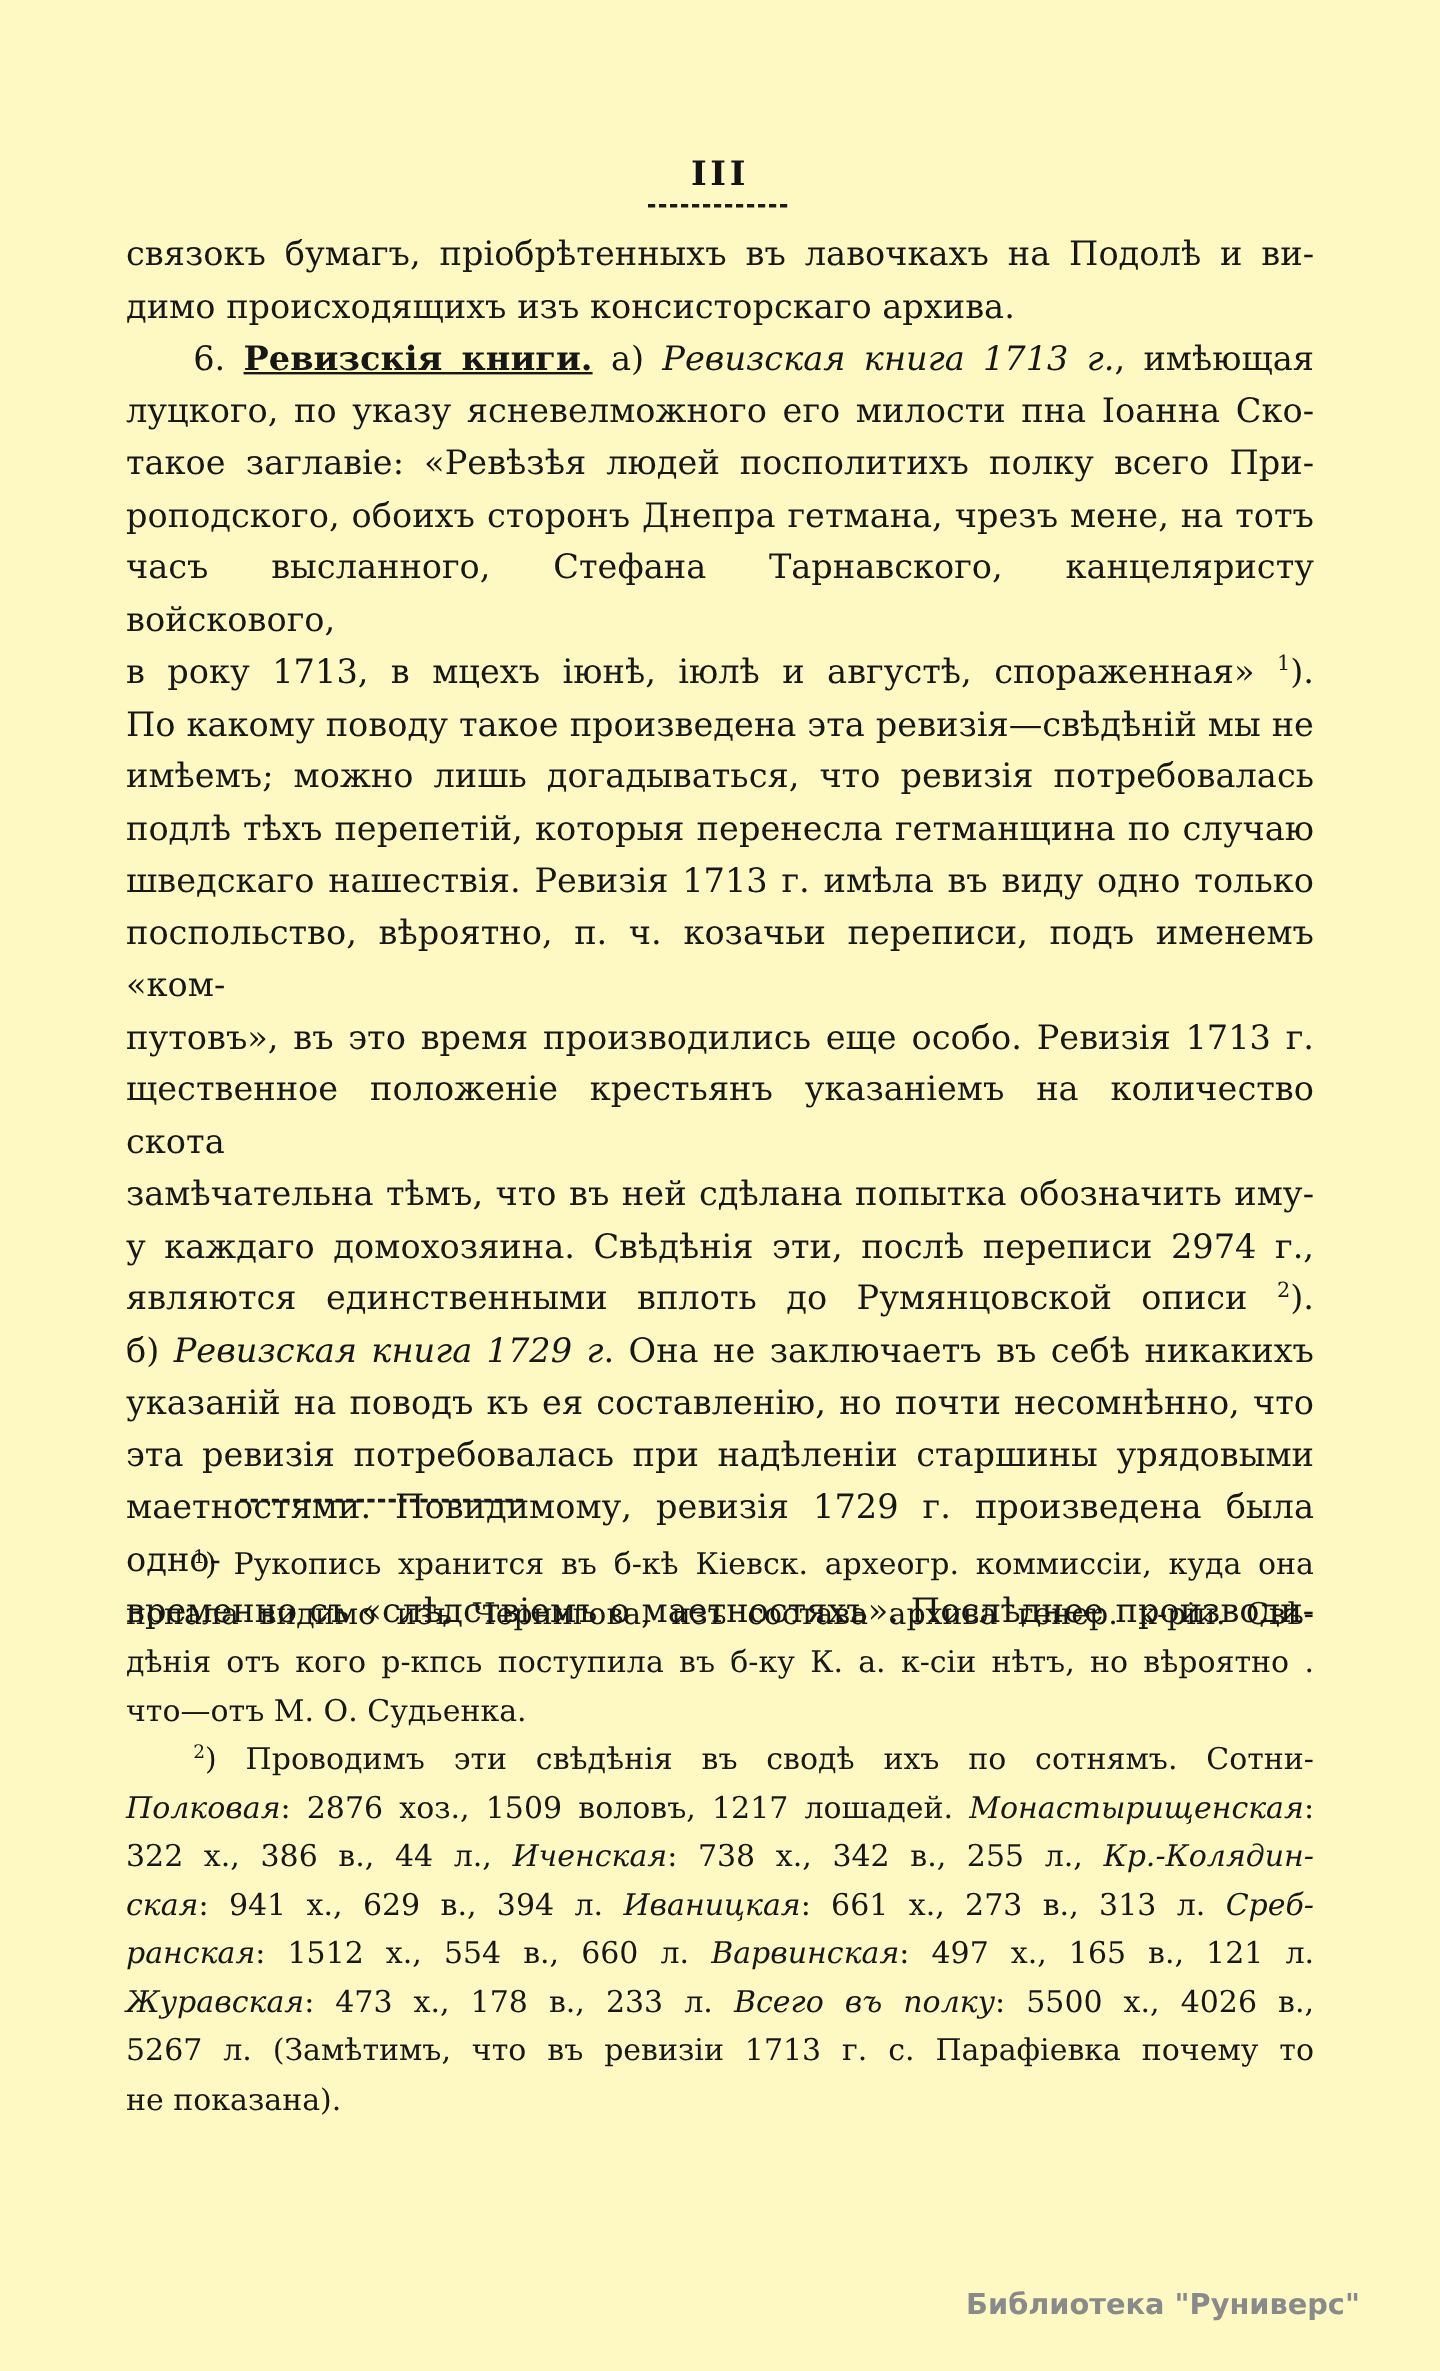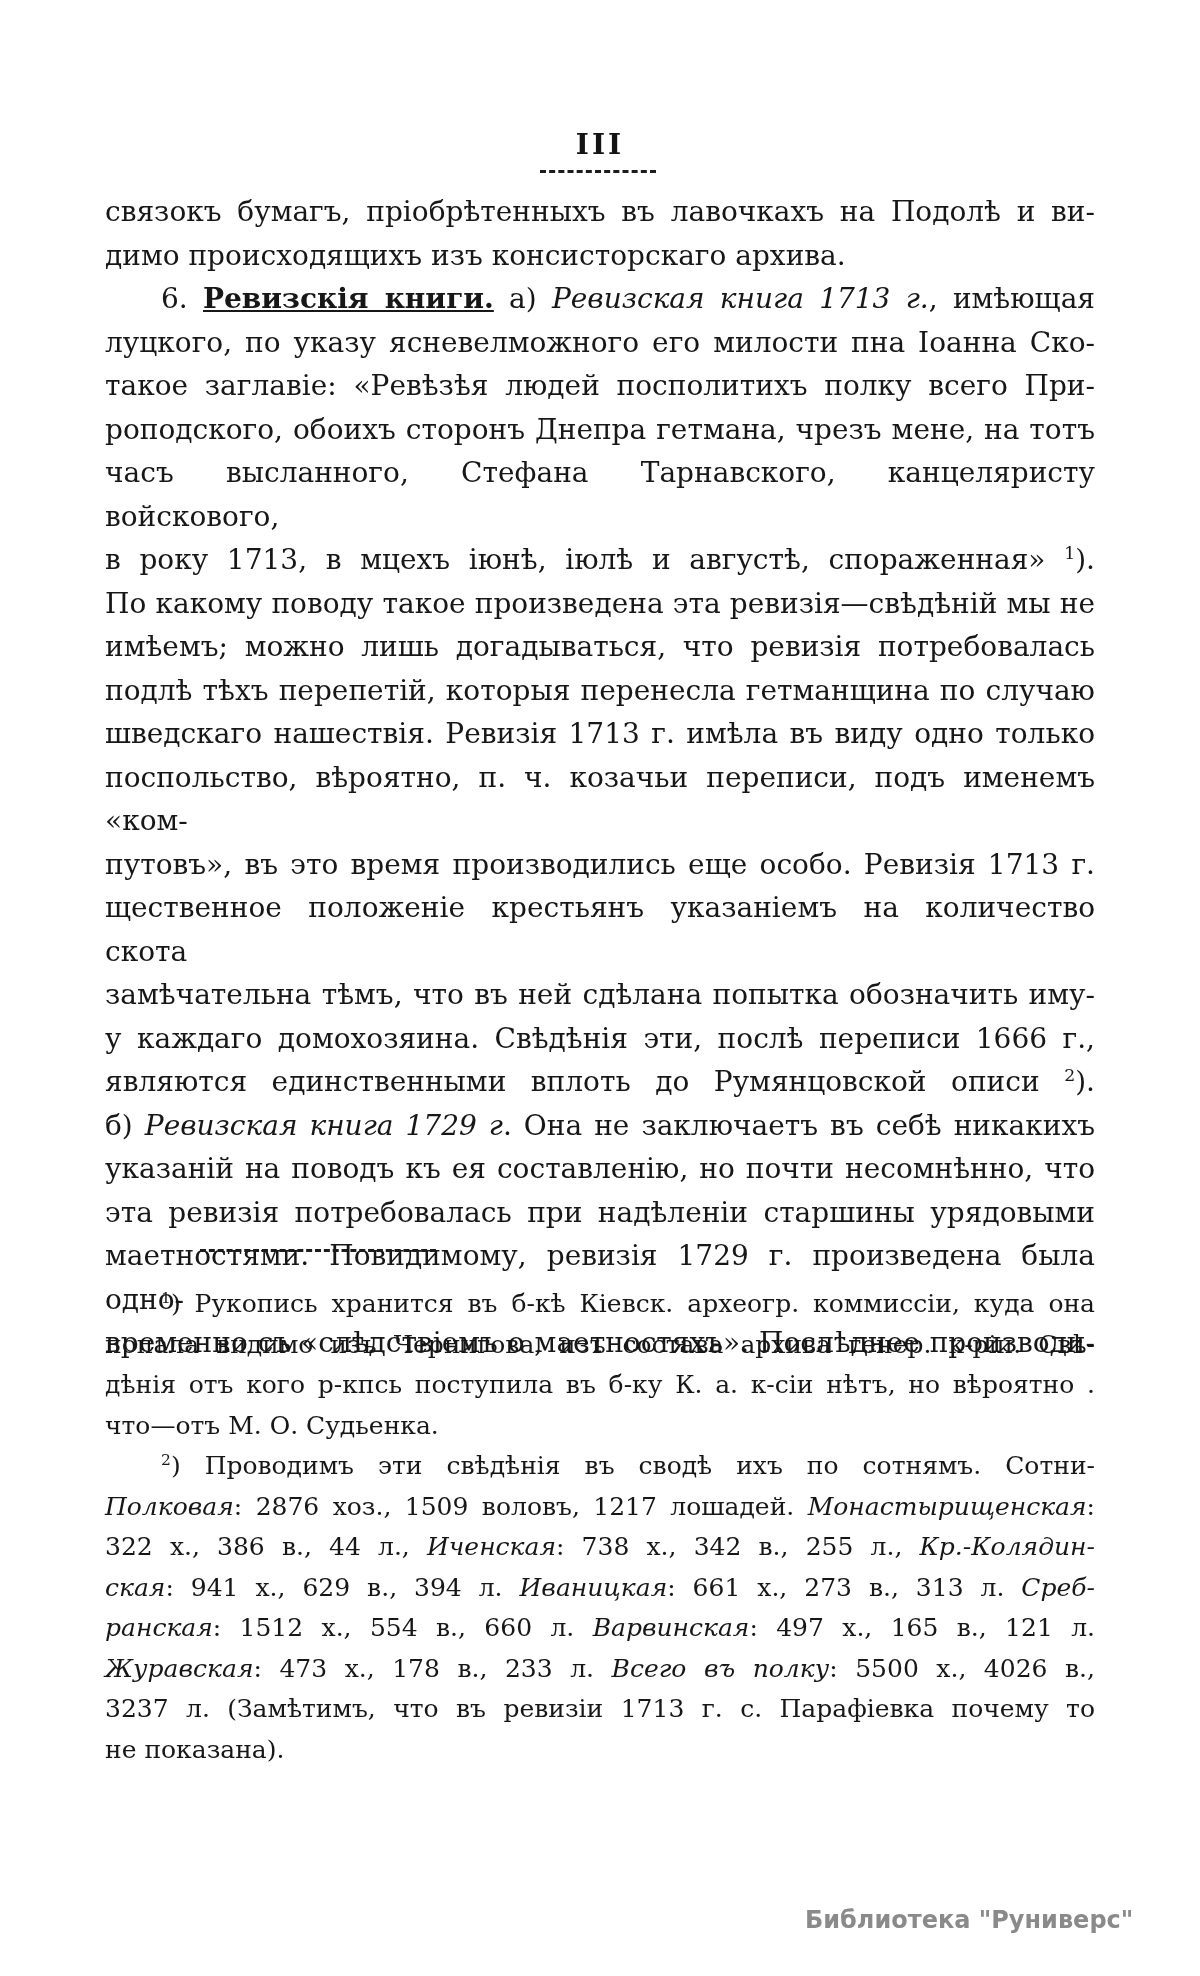--- a/index.html
+++ b/index.html
@@ -1,20 +1,20 @@
 <!DOCTYPE html>
 <html><head>
 <meta charset="utf-8">
 <style>
   html, body { margin: 0; padding: 0; background: #e8e8e8; }
   .page {
     position: relative;
     width: 1200px;
     height: 1976px;
-    background: #ffffff;
+    background: #fef9c3;
     font-family: "DejaVu Serif", serif;
     color: #171717;
     overflow: hidden;
   }
   .page-number-wrap {
     position: absolute;
     top: 128px;
     left: 0;
     width: 1200px;
     text-align: center;
@@ -92,21 +92,21 @@
       <div class="line just"><span>часъ высланного, Стефана Тарнавского, канцеляристу войскового,</span></div>
       <div class="line just"><span>в року 1713, в мцехъ іюнѣ, іюлѣ и августѣ, спораженная» </span><span class="sup">1</span><span>).</span></div>
       <div class="line just"><span>По какому поводу такое произведена эта ревизія—свѣдѣній мы не</span></div>
       <div class="line just"><span>имѣемъ; можно лишь догадываться, что ревизія потребовалась</span></div>
       <div class="line just"><span>подлѣ тѣхъ перепетій, которыя перенесла гетманщина по случаю</span></div>
       <div class="line just"><span>шведскаго нашествія. Ревизія 1713 г. имѣла въ виду одно только</span></div>
       <div class="line just"><span>поспольство, вѣроятно, п. ч. козачьи переписи, подъ именемъ «ком-</span></div>
       <div class="line just"><span>путовъ», въ это время производились еще особо. Ревизія 1713 г.</span></div>
       <div class="line just"><span>щественное положеніе крестьянъ указаніемъ на количество скота</span></div>
       <div class="line just"><span>замѣчательна тѣмъ, что въ ней сдѣлана попытка обозначить иму-</span></div>
-      <div class="line just"><span>у каждаго домохозяина. Свѣдѣнія эти, послѣ переписи 1666 г.,</span></div>
+      <div class="line just"><span>у каждаго домохозяина. Свѣдѣнія эти, послѣ переписи 2974 г.,</span></div>
       <div class="line just"><span>являются единственными вплоть до Румянцовской описи </span><span class="sup">2</span><span>).</span></div>
       <div class="line just"><span>б) </span><span class="i">Ревизская книга 1729 г</span><span>. Она не заключаетъ въ себѣ никакихъ</span></div>
       <div class="line just"><span>указаній на поводъ къ ея составленію, но почти несомнѣнно, что</span></div>
       <div class="line just"><span>эта ревизія потребовалась при надѣленіи старшины урядовыми</span></div>
       <div class="line just"><span>маетностями. Повидимому, ревизія 1729 г. произведена была одно-</span></div>
       <div class="line just"><span>временно съ «слѣдствіемъ о маетностяхъ». Послѣднее производи-</span></div>
     </div>
 
   <div class="footnote-rule"></div>
 
@@ -114,19 +114,19 @@
       <div class="line just indent"><span class="sup">1</span><span>) Рукопись хранится въ б-кѣ Кіевск. археогр. коммиссіи, куда она</span></div>
       <div class="line just"><span>попала видимо изъ Чернигова, изъ состава архива генер. к-ріи. Свѣ-</span></div>
       <div class="line just"><span>дѣнія отъ кого р-кпсь поступила въ б-ку К. а. к-сіи нѣтъ, но вѣроятно .</span></div>
       <div class="line left"><span>что—отъ М. О. Судьенка.</span></div>
       <div class="line just indent"><span class="sup">2</span><span>) Проводимъ эти свѣдѣнія въ сводѣ ихъ по сотнямъ. Сотни-</span></div>
       <div class="line just"><span class="i">Полковая</span><span>: 2876 хоз., 1509 воловъ, 1217 лошадей. </span><span class="i">Монастырищенская</span><span>:</span></div>
       <div class="line just"><span>322 х., 386 в., 44 л., </span><span class="i">Иченская</span><span>: 738 х., 342 в., 255 л., </span><span class="i">Кр.-Колядин-</span></div>
       <div class="line just"><span class="i">ская</span><span>: 941 х., 629 в., 394 л. </span><span class="i">Иваницкая</span><span>: 661 х., 273 в., 313 л. </span><span class="i">Среб-</span></div>
       <div class="line just"><span class="i">ранская</span><span>: 1512 х., 554 в., 660 л. </span><span class="i">Варвинская</span><span>: 497 х., 165 в., 121 л.</span></div>
       <div class="line just"><span class="i">Журавская</span><span>: 473 х., 178 в., 233 л. </span><span class="i">Всего въ полку</span><span>: 5500 х., 4026 в.,</span></div>
-      <div class="line just"><span>3237 л. (Замѣтимъ, что въ ревизіи 1713 г. с. Парафіевка почему то</span></div>
+      <div class="line just"><span>5267 л. (Замѣтимъ, что въ ревизіи 1713 г. с. Парафіевка почему то</span></div>
       <div class="line left"><span>не показана).</span></div>
     </div>
 
   <div class="watermark">Библиотека "Руниверс"</div>
 
 </div>
 
 </body></html>

